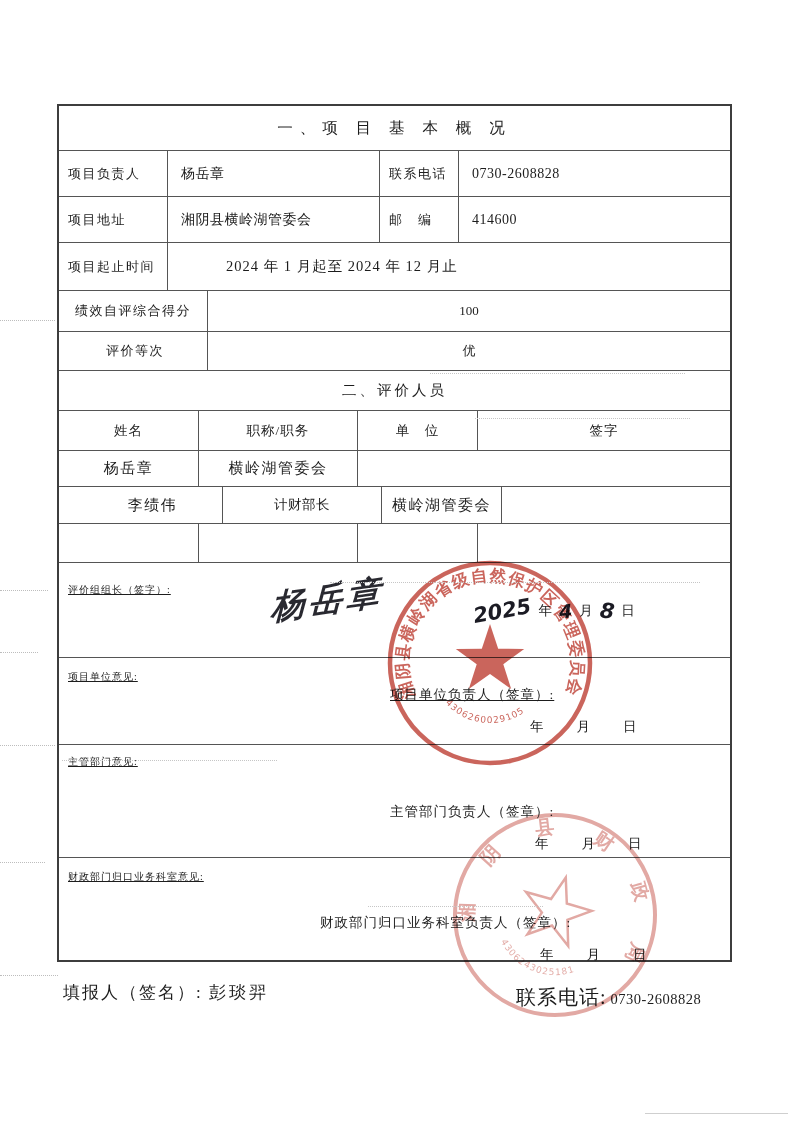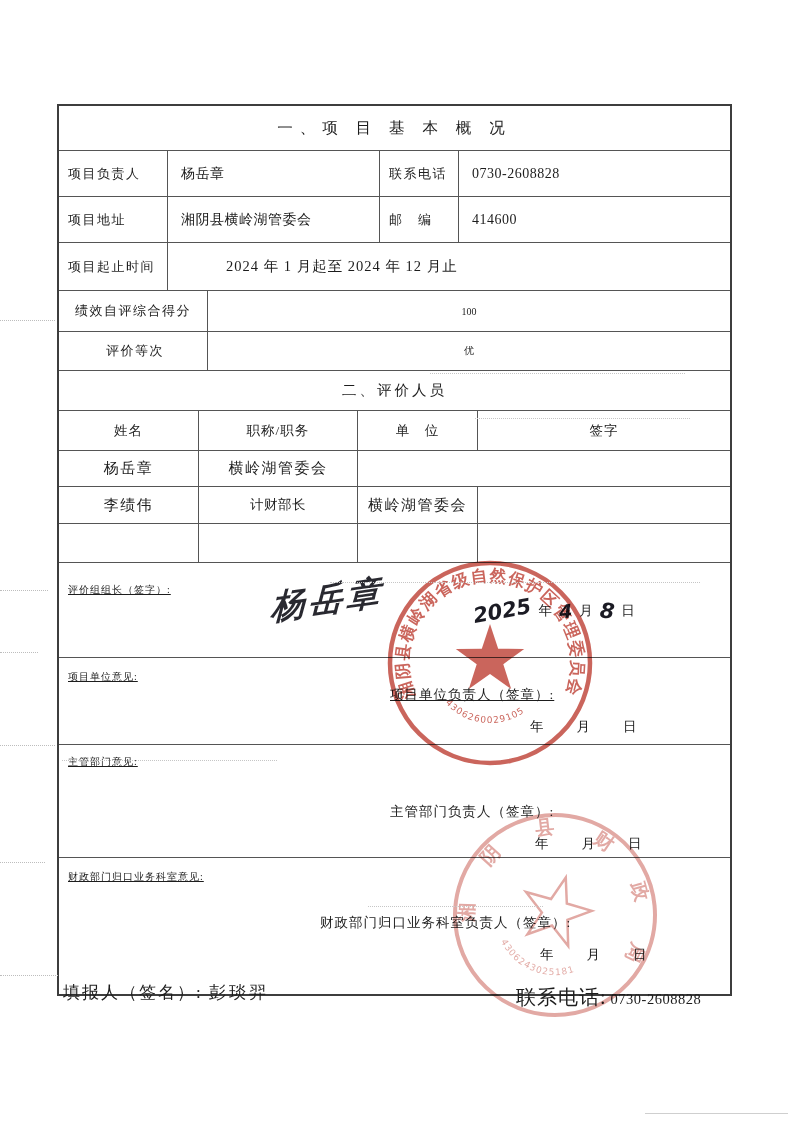--- a/index.html
+++ b/index.html
@@ -23,21 +23,21 @@
   .g4b{grid-template-columns:139px 159px 120px 1fr;}
   .g1{grid-template-columns:1fr;}
   .lbl{font-size:13px;letter-spacing:1.5px;padding-left:9px;}
   .val{font-size:14px;padding-left:13px;letter-spacing:.5px;}
   .title-txt{font-size:15.5px;letter-spacing:7px;}
   .title2-txt{font-size:14.5px;letter-spacing:3px;}
   .hdr{font-size:13.5px;letter-spacing:1px;text-align:center;}
   .pname{font-size:15px;letter-spacing:1.5px;}
   .psmall{font-size:13.5px;letter-spacing:.5px;}
   .duration{font-size:14.5px;letter-spacing:1px;padding-left:58px;}
-  .bigval{font-size:10px;text-align:center;}
+  .bigval{font-size:13px;text-align:center;}
   
   .block{position:relative;}
   .abs{position:absolute;white-space:nowrap;}
   .op-label{font-size:10px;letter-spacing:1px;text-decoration:underline;}
   .resp-label{font-size:13.5px;letter-spacing:1px;}
   .ymd{font-size:13.5px;letter-spacing:2px;}
   
   .sig-name{
     font-size:34px;font-weight:bold;font-style:italic;color:#17171f;
     transform:rotate(-8deg) skewX(-10deg);transform-origin:left center;
@@ -116,21 +116,21 @@
       <div class="c center hdr">单　位</div>
       <div class="c center hdr">签字</div>
     </div>
 
     <div class="t-row g4b" style="height:36px;">
       <div class="c nb center pname">杨岳章</div>
       <div class="c center pname">横岭湖管委会</div>
       <div class="c center"></div>
     </div>
 
-    <div class="t-row g4b" style="height:37px;">
+    <div class="t-row g4b" style="height:37px;padding-left:24px;">
       <div class="c nb center pname">李绩伟</div>
       <div class="c center psmall">计财部长</div>
       <div class="c center pname">横岭湖管委会</div>
       <div class="c center"></div>
     </div>
 
     <div class="t-row g4b" style="height:39px;">
       <div class="c nb center"></div>
       <div class="c center"></div>
       <div class="c center"></div>
@@ -155,21 +155,21 @@
       <div class="abs resp-label" style="left:331px;top:28px;text-decoration:underline;">项目单位负责人（签章）:</div>
       <div class="abs ymd" style="left:471px;top:60px;">年　　月　　日</div>
     </div>
 
     <div class="t-row g1 block" style="height:113px;">
       <div class="abs op-label" style="left:9px;top:10px;">主管部门意见:</div>
       <div class="abs resp-label" style="left:331px;top:58px;">主管部门负责人（签章）:</div>
       <div class="abs ymd" style="left:476px;top:90px;">年　　月　　日</div>
     </div>
 
-    <div class="t-row g1 block" style="height:137px;text-align:right;">
+    <div class="t-row g1 block" style="height:103px;text-align:right;">
       <div class="abs op-label" style="left:9px;top:12px;">财政部门归口业务科室意见:</div>
       <div class="abs resp-label" style="left:261px;top:56px;">财政部门归口业务科室负责人（签章）:</div>
       <div class="abs ymd" style="left:481px;top:88px;">年　　月　　日</div>
     </div>
 
   </div>
 
   <div class="abs footer-left" style="position:absolute;left:63px;top:981px;white-space:nowrap;">
     <span>填报人（签名）:</span>
     <span class="footer-name">彭琰羿</span>

